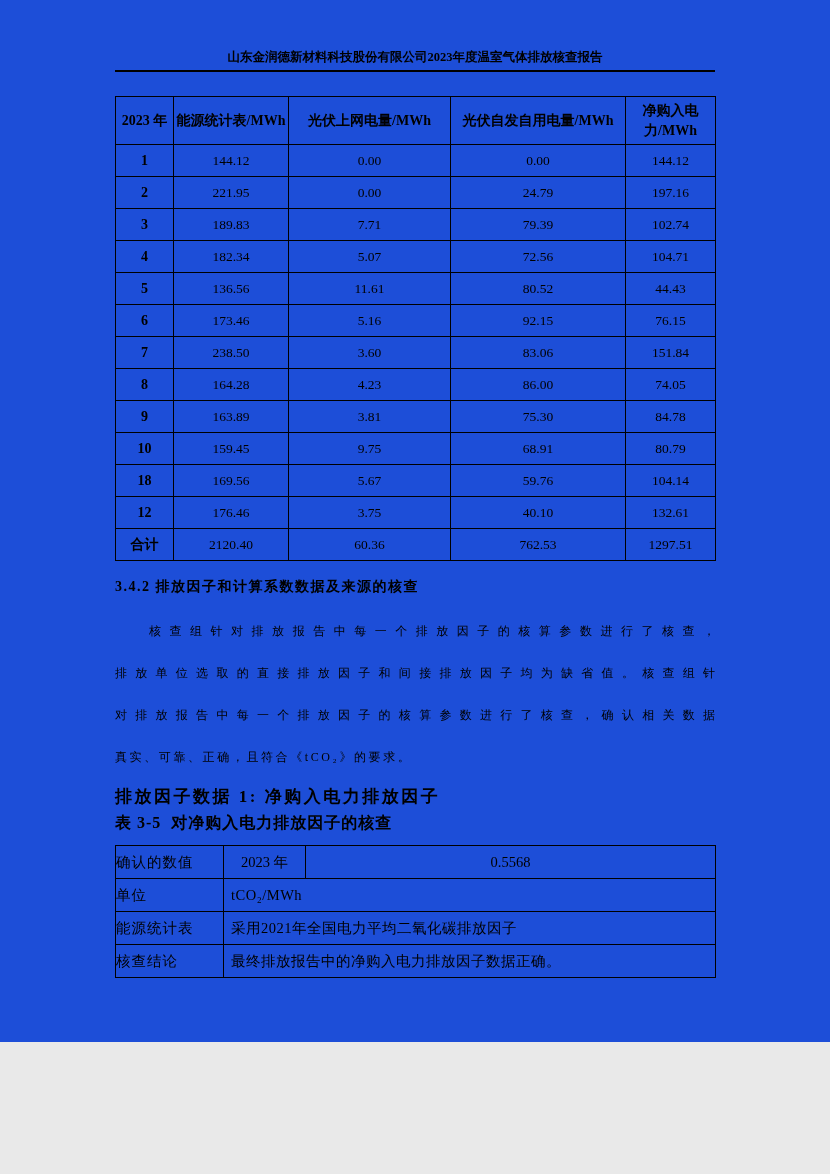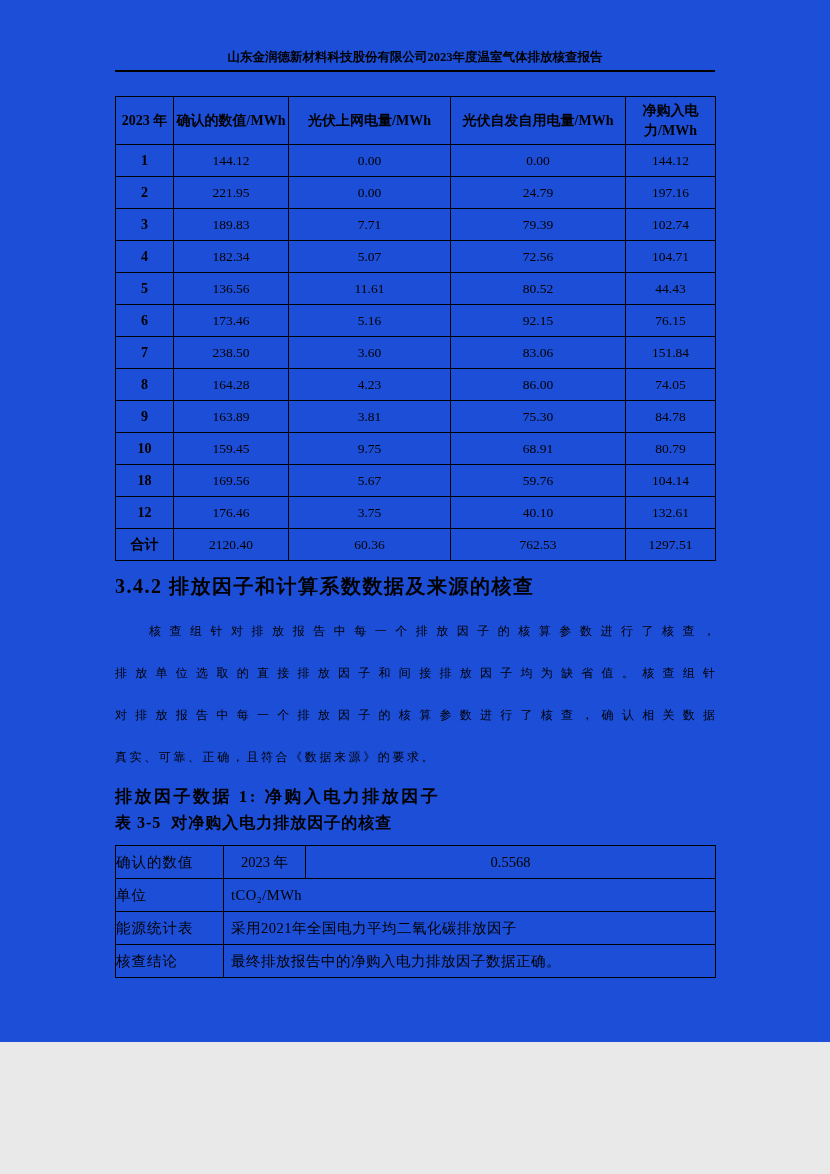--- a/index.html
+++ b/index.html
@@ -27,21 +27,21 @@
   .energy-table { margin-top:24px; }
   .energy-table th, .energy-table td { border:1.5px solid #000; text-align:center; vertical-align:middle; }
   .energy-table th { height:48px; font-size:14px; font-weight:bold; line-height:20px; padding:0 1px; }
   .energy-table td { height:32px; font-size:13.5px; }
   .energy-table td.rowhead { font-weight:bold; font-size:14px; }
   .col-year{width:58px;} .col-energy{width:115px;} .col-grid{width:162px;}
   .col-self{width:175px;} .col-net{width:90px;}
 
   
   .section-heading {
-    margin-top:13px; font-size:20px; font-weight:bold; letter-spacing:1.5px;
+    margin-top:13px; font-size:14px; font-weight:bold; letter-spacing:1.5px;
     line-height:25px;
   }
 
   
   .paragraph { margin-top:11px; font-size:12px; }
   .para-line { height:42px; line-height:42px; text-align:justify; text-align-last:justify; overflow:hidden; }
   .para-line.first { padding-left:34px; }
   .para-line.last { text-align-last:left; letter-spacing:2.6px; }
 
   
@@ -79,21 +79,21 @@
       <colgroup>
         <col class="col-year">
           <col class="col-energy">
           <col class="col-grid">
         <col class="col-self">
           <col class="col-net">
       </colgroup>
       <thead>
         <tr>
           <th>2023 年</th>
-          <th>确认的数值/MWh</th>
+          <th>能源统计表/MWh</th>
           <th>光伏上网电量/MWh</th>
           <th>光伏自发自用电量/MWh</th>
           <th>净购入电力/MWh</th>
         </tr>
       </thead>
       <tbody>
           <tr>
             <td class="rowhead">1</td>
             <td class="num">144.12</td>
             <td class="num">0.00</td>
@@ -186,21 +186,21 @@
           </tr>
         </tbody>
     </table>
 
     <div class="section-heading">3.4.2 排放因子和计算系数数据及来源的核查</div>
 
     <div class="paragraph">
       <div class="para-line first">核查组针对排放报告中每一个排放因子的核算参数进行了核查，</div>
       <div class="para-line">排放单位选取的直接排放因子和间接排放因子均为缺省值。核查组针</div>
       <div class="para-line">对排放报告中每一个排放因子的核算参数进行了核查，确认相关数据</div>
-      <div class="para-line last">真实、可靠、正确，且符合《数据来源》的要求。</div>
+      <div class="para-line last">真实、可靠、正确，且符合《tCO₂》的要求。</div>
     </div>
 
     <div class="factor-label">排放因子数据 1: 净购入电力排放因子</div>
 
     <div class="table-caption">表 3-5  对净购入电力排放因子的核查</div>
 
     <table class="factor-table">
       <colgroup>
         <col class="fcol-label">
           <col class="fcol-year">

